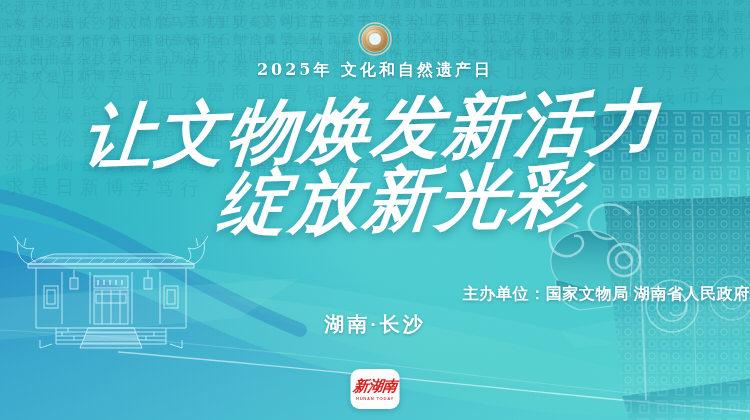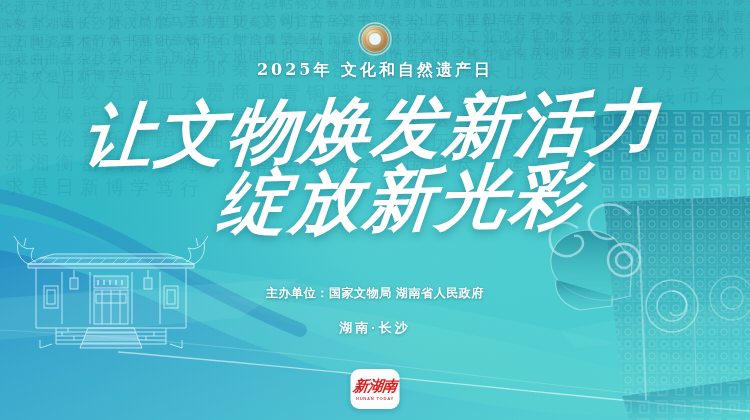--- a/index.html
+++ b/index.html
@@ -87,26 +87,27 @@
     margin-left:-6px;
   }
   .line2{
     font-size:70px;line-height:74px;letter-spacing:3px;
     transform:skewX(-7deg) rotate(-1.4deg);
     margin-top:-4px;margin-left:52px;
   }
 
   .orgblock{position:absolute;left:0;right:0;top:284px;text-align:center;}
   .org-line{
-    color:#ffffff;font-size:12px;line-height:19px;letter-spacing:.6px;
+    color:#ffffff;font-size:16px;line-height:19px;letter-spacing:.6px;
     font-weight:700;text-shadow:0 1px 3px rgba(8,70,85,.4);
     font-family:"Liberation Sans","DejaVu Sans",sans-serif;
+    text-align:right;
   }
   .place{
-    margin-top:16px;color:#ffffff;font-size:13px;letter-spacing:3px;
+    margin-top:8px;color:#ffffff;font-size:20px;letter-spacing:3px;
     font-weight:700;text-shadow:0 1px 3px rgba(8,70,85,.4);
   }
 
   
   .logo{
     position:absolute;left:50%;transform:translateX(-50%);
     top:369px;width:49px;height:40px;background:#fdfdfd;
     border-radius:9px;box-shadow:0 2px 5px rgba(8,70,85,.22);
     display:flex;flex-direction:column;align-items:center;justify-content:center;
     overflow:hidden;

